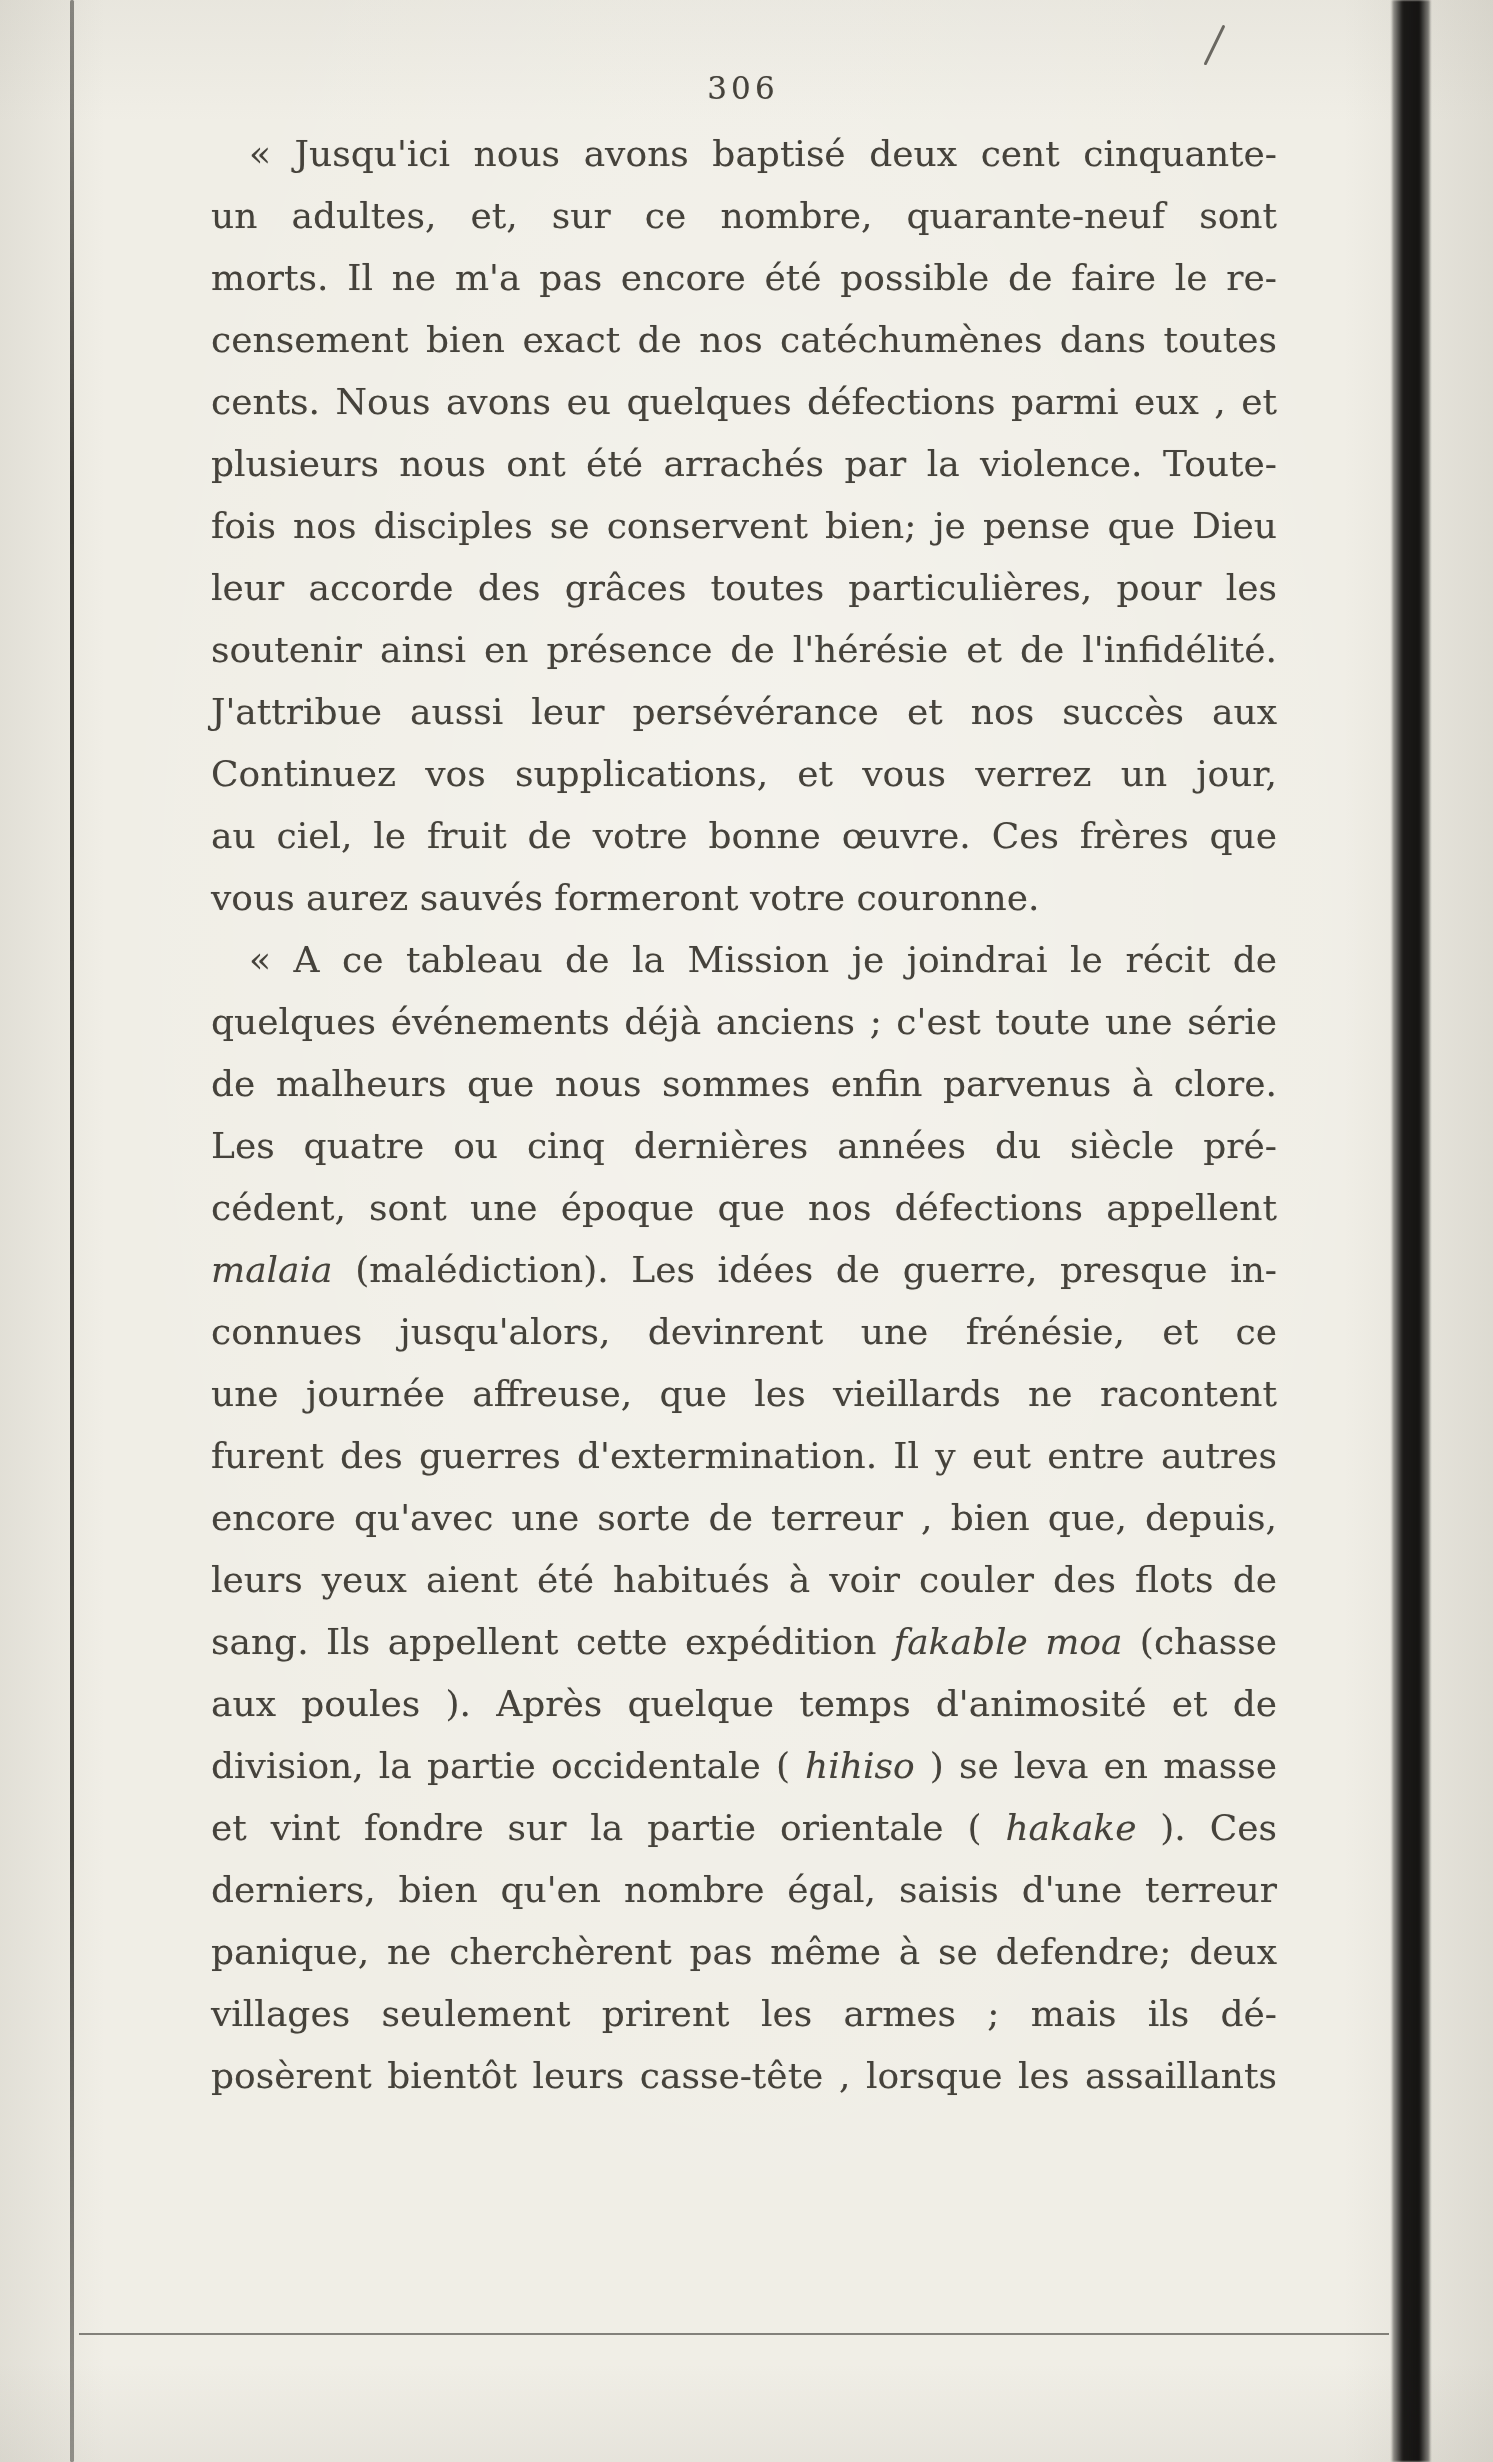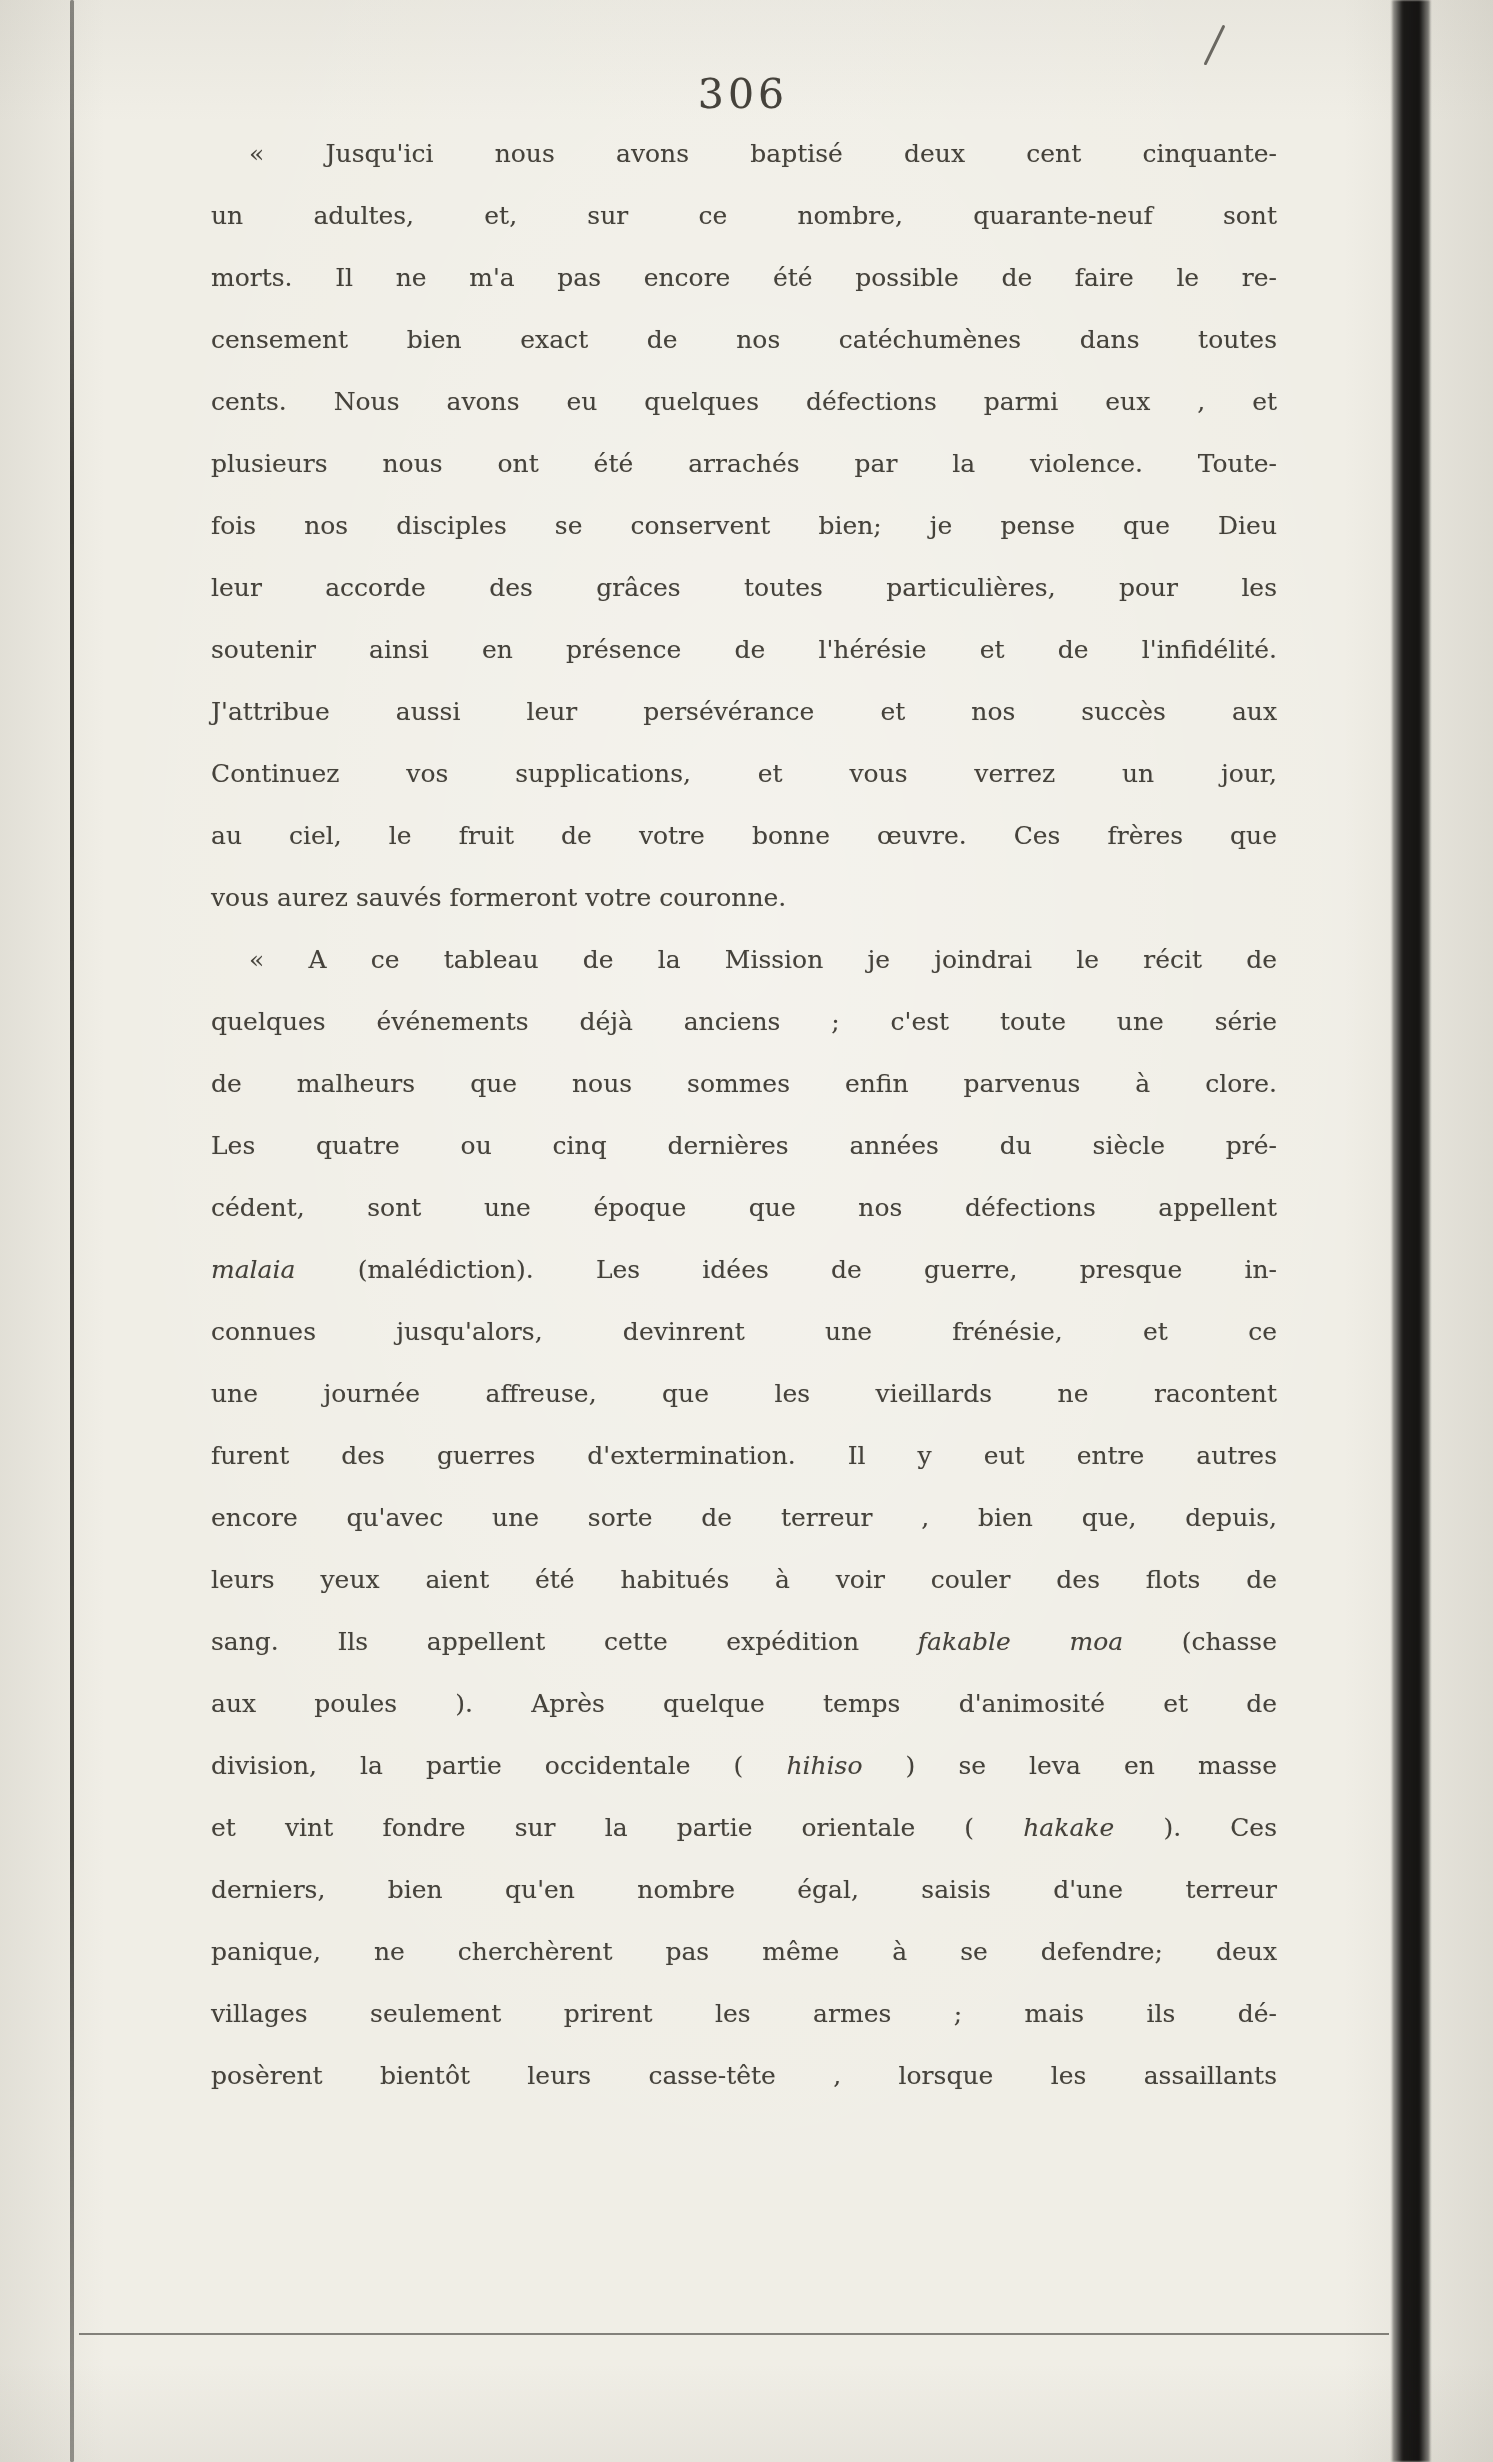--- a/index.html
+++ b/index.html
@@ -41,29 +41,29 @@
     border-radius: 1.6px; opacity: 0.8;
   }
   .bottom-rule {
     position: absolute; left: 79px; top: 2333px; width: 1310px; height: 1.6px;
     background: rgba(42,40,35,0.55);
     filter: blur(0.4px);
   }
   .page-number {
     position: absolute; left: 211px; top: 70px; width: 1064px;
     text-align: center;
-    font-size: 41px;
+    font-size: 31px;
     letter-spacing: 4.1px;
     color: var(--ink, #45423b);
     text-shadow: 0 0 0.8px rgba(69,66,59,0.35);
   }
   .text-block {
     position: absolute; left: 211px; top: 123px; width: 1066px;
     color: var(--ink, #45423b);
-    font-size: 25px;
+    font-size: 36px;
     line-height: 62px;
     text-shadow: 0 0 0.8px rgba(69,66,59,0.30);
   }
   .line {
     text-align: justify;
     text-align-last: justify;
     white-space: normal;
   }
   .line.indent { text-indent: 38px; }
   .line.short { text-align-last: left; }

